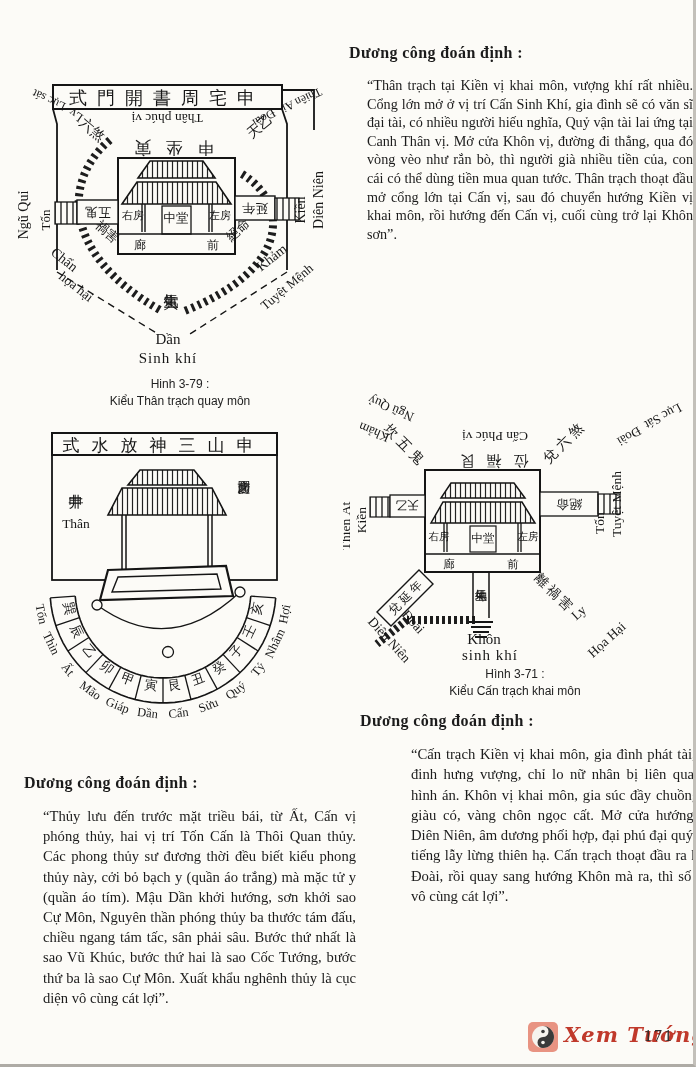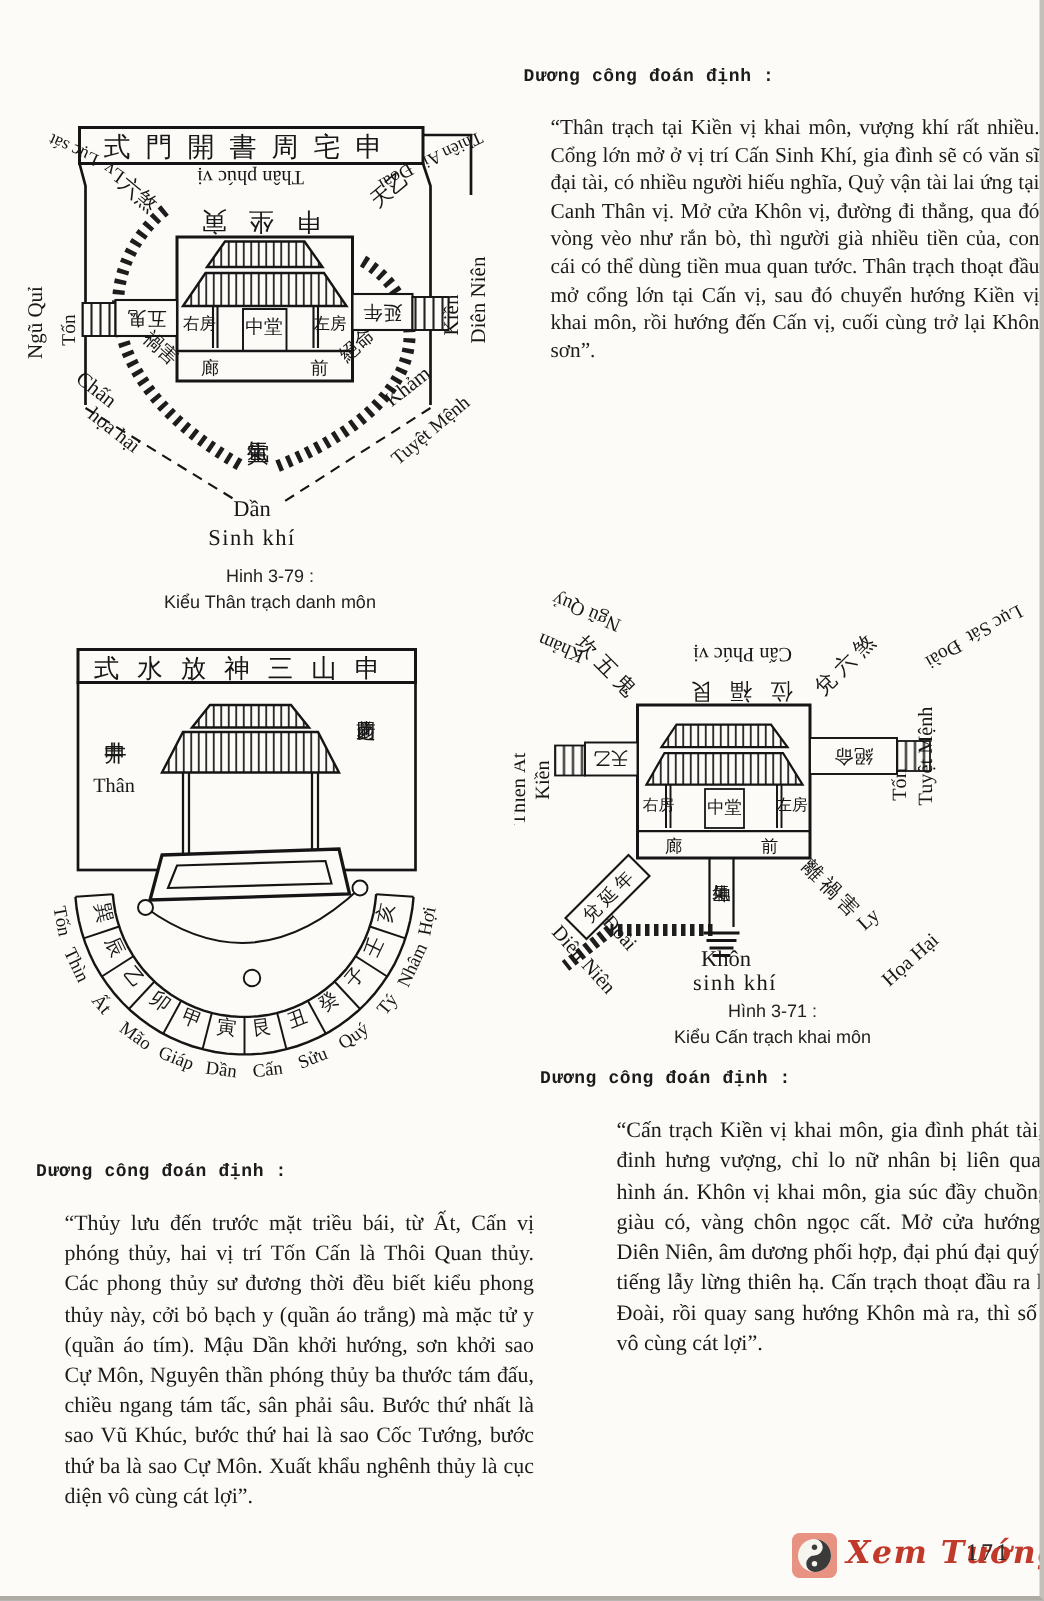--- a/index.html
+++ b/index.html
@@ -4,21 +4,21 @@
 <style>
   html,body{margin:0;padding:0;background:#888;}
   .page{
     position:relative;width:696px;height:1067px;margin:0 auto;
     background:#fcfbf7;overflow:hidden;
     font-family:"Liberation Serif", serif;color:#1b1b1b;
     border-right:3px solid #c3c0ba;border-bottom:3px solid #aeaba5;
     box-sizing:border-box;
   }
   .abs{position:absolute;}
-  .heading{font-weight:bold;font-size:12px;letter-spacing:.4px;white-space:nowrap;font-family:Liberation Mono, monospace;}
+  .heading{font-weight:bold;font-size:16px;letter-spacing:.4px;white-space:nowrap;}
   .body-text{font-size:14.2px;line-height:18.6px;text-align:justify;}
   .body-text.bl{font-size:14.6px;line-height:20.2px;}
   .body-text.br{font-size:14.7px;line-height:20.3px;margin-left:34px;}
   .caption{font-family:"Liberation Sans", sans-serif;font-weight:normal;font-size:12px;text-align:center;line-height:17px;color:#222;}
   svg text{font-family:"Liberation Serif", serif;fill:#171717;}
   .wm-text{font-family:"DejaVu Serif", serif;font-style:italic;font-weight:bold;
     font-size:21px;color:#c0392b;letter-spacing:1px;white-space:nowrap;}
   .pagenum{font-size:16px;font-weight:normal;color:#2a2a2a;letter-spacing:2px;}
 </style>
 </head>
@@ -88,21 +88,21 @@
     <text x="313" y="118" font-size="14" text-anchor="middle" transform="rotate(-90 313 118)">Diên Niên</text>
     <text x="54" y="182" font-size="14" text-anchor="middle" transform="rotate(38 54 178)">Chấn</text>
     <text x="66" y="209" font-size="13.5" text-anchor="middle" transform="rotate(38 66 205)">họa hại</text>
     <text x="262" y="180" font-size="14" text-anchor="middle" transform="rotate(-38 262 176)">Khảm</text>
     <text x="277" y="209" font-size="13" text-anchor="middle" transform="rotate(-40 277 205)">Tuyệt Mệnh</text>
     <text x="158" y="262" font-size="15" text-anchor="middle">Dần</text>
     <text x="158" y="281" font-size="15" text-anchor="middle" letter-spacing="1">Sinh khí</text>
   </svg>
   <div class="abs caption" style="left:40px;top:376px;width:280px">
     <div>Hinh 3-79 :</div>
-    <div>Kiểu Thân trạch danh môn</div>
+    <div>Kiểu Thân trạch quay môn</div>
   </div>
 
   <div class="abs heading" style="left:349px;top:44px">Dương công đoán định :</div>
   <div class="abs body-text" style="left:367px;top:76px;width:326px">“Thân trạch tại Kiền vị khai môn, vượng khí rất nhiều. Cổng lớn mở ở vị trí Cấn Sinh Khí, gia đình sẽ có văn sĩ đại tài, có nhiều người hiếu nghĩa, Quỷ vận tài lai ứng tại Canh Thân vị. Mở cửa Khôn vị, đường đi thẳng, qua đó vòng vèo như rắn bò, thì người già nhiều tiền của, con cái có thể dùng tiền mua quan tước. Thân trạch thoạt đầu mở cổng lớn tại Cấn vị, sau đó chuyển hướng Kiền vị khai môn, rồi hướng đến Cấn vị, cuối cùng trở lại Khôn sơn”.</div>
 
   <svg class="abs" style="left:20px;top:420px" width="322" height="300" viewBox="0 0 322 300">
 
     <rect x="32" y="13" width="225" height="22" fill="none" stroke="#151515" stroke-width="2"></rect>
     <text x="144" y="31" font-size="17" text-anchor="middle" letter-spacing="12">式水放神三山申</text>
     <rect x="32" y="35" width="225" height="125" fill="none" stroke="#151515" stroke-width="1.8"></rect>

